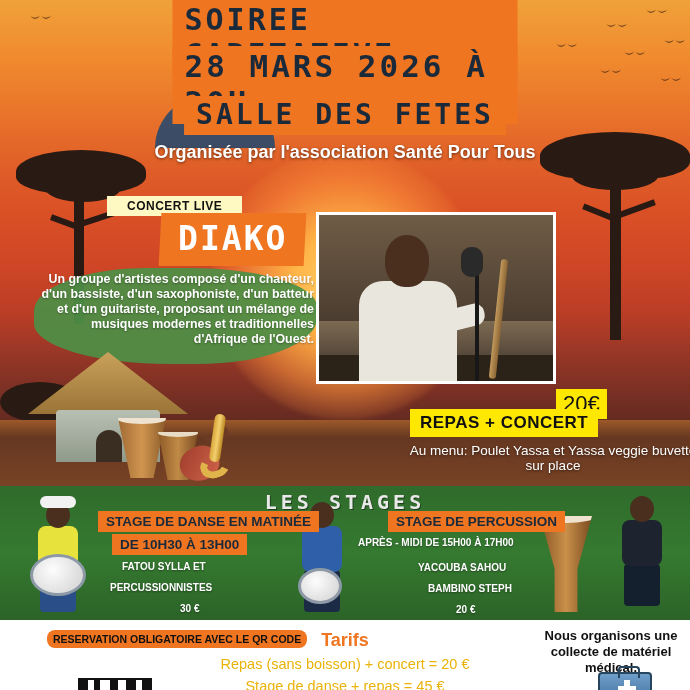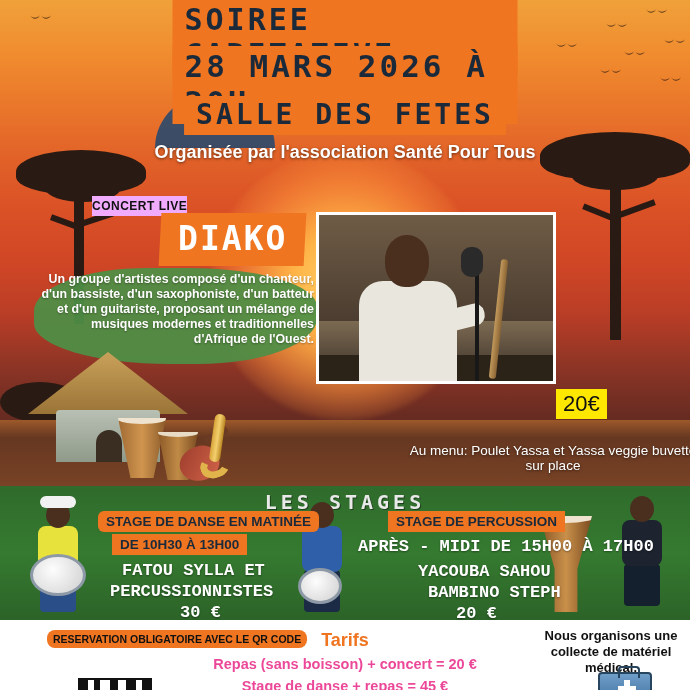--- a/index.html
+++ b/index.html
@@ -89,24 +89,24 @@
     white-space: nowrap;
   }
   .bluearc {
     position: absolute; left: 155px; top: 92px; width: 120px; height: 56px;
     background: #2f4a6b; border-radius: 60px 60px 0 0 / 56px 56px 0 0;
     opacity: .92;
   }
 
   
   .concert-live {
-    position: absolute; left: 92px; top: 196px;
-    background: #f0abfc; color: #111;
+    position: absolute; left: 107px; top: 196px;
+    background: #fef9c3; color: #111;
     font-size: 12px; font-weight: bold; letter-spacing: .5px;
-    padding: 3px 0;
+    padding: 3px 20px;
   }
   .diako-box {
     position: absolute; left: 160px; top: 213px;
     background: #ef7521; padding: 6px 18px 8px 18px;
     transform: skewX(-3deg);
   }
   .diako {
     color: #ffffff; font-family: "DejaVu Sans Mono", monospace;
     font-weight: bold; font-size: 33px; letter-spacing: 2px;
     transform: skewX(3deg); display: block;
@@ -231,22 +231,22 @@
     position: absolute; left: 50%; transform: translateX(-50%); top: 490px;
     color: #e9e9e9; font-family: "DejaVu Sans Mono", monospace;
     font-weight: bold; font-size: 20px; letter-spacing: 4px;
     text-shadow: 1px 1px 0 #1d3f1b;
   }
   .tag {
     position: absolute; background: #ef7521; color: #1b2a3a;
     font-weight: bold; font-size: 13.5px; padding: 3px 8px; white-space: nowrap;
   }
   .gtxt {
-    position: absolute; color: #ffffff; font-weight: bold; font-size: 17px;
-    white-space: nowrap; text-shadow: 0 1px 2px rgba(0,0,0,.4); font-family: Liberation Mono, monospace;
+    position: absolute; color: #ffffff; font-weight: bold; font-size: 10px;
+    white-space: nowrap; text-shadow: 0 1px 2px rgba(0,0,0,.4);
   }
   .player {
     position: absolute; width: 70px; height: 120px;
   }
   .p-head { position:absolute; left: 22px; top: 6px; width: 24px; height: 26px;
     border-radius: 50%; background: #4a2f1f; }
   .p-hat { position:absolute; left: 16px; top: 0px; width: 36px; height: 12px;
     border-radius: 8px; background: #f2f2f2; }
   .p-torso { position:absolute; left: 14px; top: 30px; width: 40px; height: 46px;
     background: #e8e23c; border-radius: 8px; }
@@ -280,21 +280,21 @@
     background: #ffffff; border: 2px solid #111;
     background-image:
       linear-gradient(90deg, #111 0 8px, transparent 8px 14px, #111 14px 20px, transparent 20px 30px, #111 30px 38px, transparent 38px 46px, #111 46px 56px, transparent 56px 62px, #111 62px 70px);
   }
   .tarifs-title {
     position: absolute; left: 50%; transform: translateX(-50%); top: 630px;
     color: #ef7521; font-weight: bold; font-size: 18px;
   }
   .tarif-line {
     position: absolute; left: 50%; transform: translateX(-50%);
-    color: #ec4899; font-weight: bold; font-size: 14.5px; white-space: nowrap;
+    color: #eab308; font-weight: normal; font-size: 14.5px; white-space: nowrap;
   }
   .tl1 { top: 656px; }
   .tl2 { top: 678px; }
   .collecte {
     position: absolute; left: 536px; top: 628px; width: 150px;
     color: #111; font-weight: bold; font-size: 13px; line-height: 16px;
     text-align: center;
   }
   .suitcase {
     position: absolute; left: 598px; top: 672px; width: 54px; height: 34px;
@@ -371,20 +371,21 @@
     <div class="ph-table"></div>
     <div class="ph-body"></div>
     <div class="ph-head"></div>
     <div class="ph-arm"></div>
     <div class="ph-mic-stand"></div>
     <div class="ph-mic"></div>
     <div class="ph-flute"></div>
   </div>
 
   <div class="price20">20€</div>
+  <div class="repas-box">REPAS + CONCERT</div>
   <div class="menu-txt">Au menu: Poulet Yassa et Yassa veggie buvette sur place</div>
 
   <div class="hut">
     <div class="hut-roof"></div>
     <div class="hut-wall"></div>
     <div class="hut-door"></div>
   </div>
   <div class="djembe1"></div>
   <div class="djembe2"></div>
   <div class="guitar">
@@ -414,21 +415,21 @@
     <div class="p-drum" style="left:10px; top:72px; width:44px; height:36px;"></div>
   </div>
 
   <div class="player" style="left:608px; top:490px;">
     <div class="p-legs" style="background:#15202e;"></div>
     <div class="p-torso dark"></div>
     <div class="p-head"></div>
   </div>
   <div class="djembe-big"></div>
 
-  <div class="tag" style="left:98px; top:511px;border-radius:6px;">STAGE DE DANSE EN MATINÉE</div>
+  <div class="tag" style="left:98px; top:511px;">STAGE DE DANSE EN MATINÉE</div>
   <div class="tag" style="left:112px; top:534px;">DE 10H30 À 13H00</div>
   <div class="gtxt" style="left:122px; top:561px;">FATOU SYLLA ET</div>
   <div class="gtxt" style="left:110px; top:582px;">PERCUSSIONNISTES</div>
   <div class="gtxt" style="left:180px; top:603px;">30 €</div>
 
   <div class="tag" style="left:388px; top:511px;">STAGE DE PERCUSSION</div>
   <div class="gtxt" style="left:358px; top:537px;">APRÈS - MIDI DE 15H00 À 17H00</div>
   <div class="gtxt" style="left:418px; top:562px;">YACOUBA SAHOU</div>
   <div class="gtxt" style="left:416px; top:583px;padding-left:12px;">BAMBINO STEPH</div>
   <div class="gtxt" style="left:456px; top:604px;">20 €</div>

